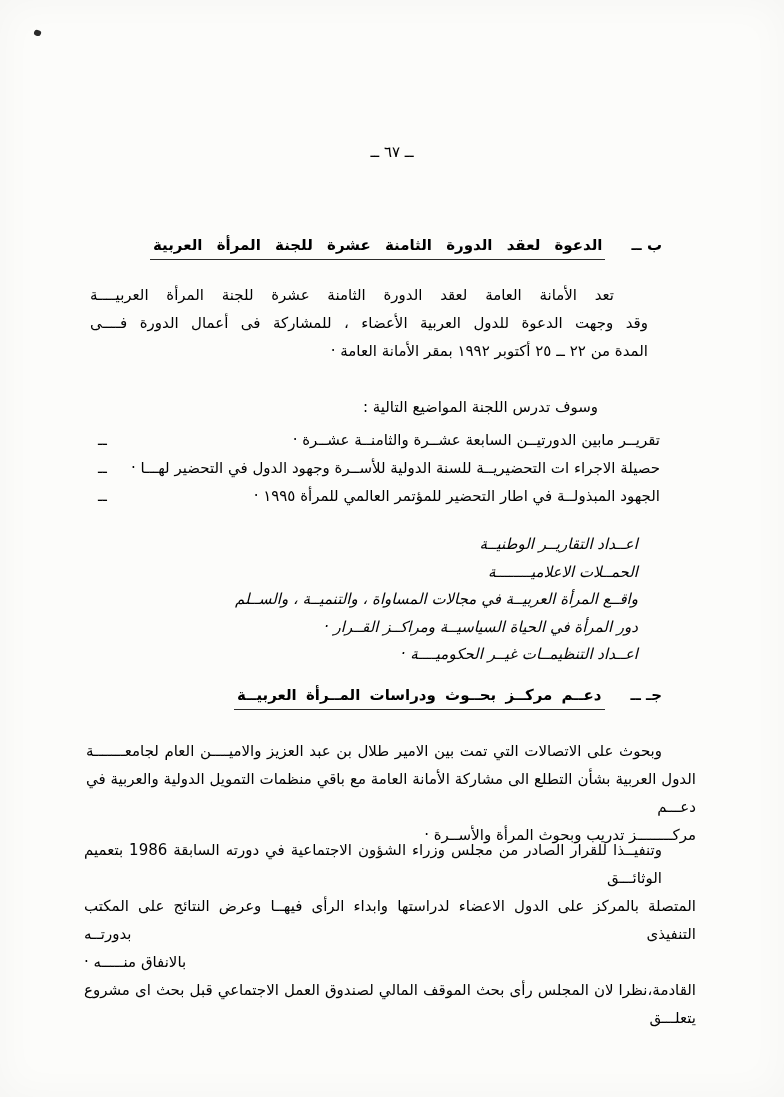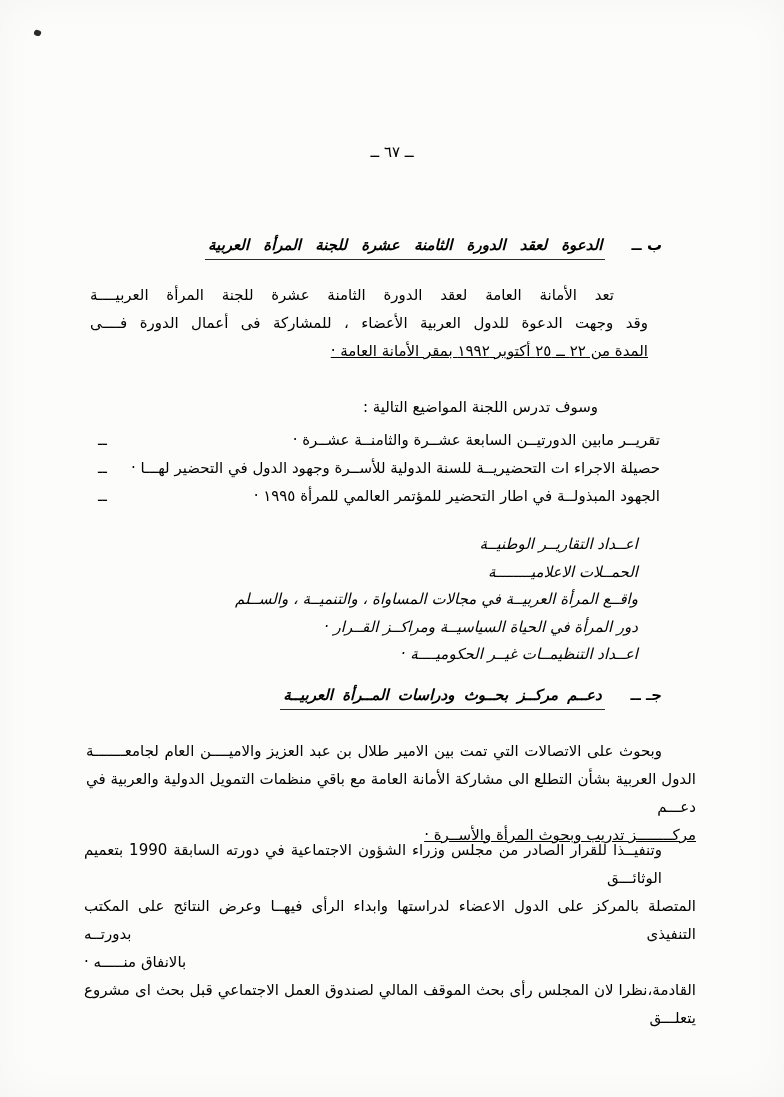--- a/index.html
+++ b/index.html
@@ -22,30 +22,29 @@
   .heading-row{
     position:absolute;right:122px;
     display:flex;flex-direction:row;align-items:flex-start;
     font-size:15px;font-weight:bold;
   }
   .heading-row .marker{margin-left:26px;white-space:nowrap;}
   .heading-title{
     border-bottom:1.5px solid #2a2a2a;
     padding:0 3px 5px 3px;
     white-space:nowrap;
-    font-style:italic;
   }
   .hb{top:236px;}
   .hb .heading-title{word-spacing:9px;}
   .hc{top:686px;}
   .hc .heading-title{word-spacing:4px;}
   
   .para{position:absolute;font-size:15px;line-height:28px;}
   .para .ln{text-align:justify;text-align-last:justify;}
-  .para .ln.last-right{text-align-last:right;text-decoration:underline;}
+  .para .ln.last-right{text-align-last:right;}
   .para .ln.last-left{text-align-last:left;}
   .para .ln.indent{padding-right:34px;}
   .p1{top:281px;right:136px;width:558px;}
   .p2{top:737px;right:88px;width:610px;}
   .p3{top:836px;right:88px;width:612px;}
   
   .topics-intro{
     position:absolute;top:398px;right:186px;
     font-size:15px;
   }
@@ -118,19 +117,19 @@
     <span class="heading-title">دعــم مركــز بحــوث ودراسات المــرأة العربيــة</span>
   </div>
 
   <div class="para p2 rtl">
     <div class="ln indent">وبحوث على الاتصالات التي تمت بين الامير طلال بن عبد العزيز   والاميــــن العام لجامعـــــــة</div>
     <div class="ln">الدول العربية بشأن التطلع الى  مشاركة الأمانة العامة مع باقي منظمات التمويل الدولية والعربية في دعـــم</div>
     <div class="ln last-right">مركــــــــز تدريب وبحوث المرأة والأســرة ·</div>
   </div>
 
   <div class="para p3 rtl">
-    <div class="ln indent">وتنفيــذا للقرار الصادر من  مجلس وزراء الشؤون الاجتماعية في دورته السابقة 1990 بتعميم الوثائـــق</div>
+    <div class="ln indent">وتنفيــذا للقرار الصادر من  مجلس وزراء الشؤون الاجتماعية في دورته السابقة 1986 بتعميم الوثائـــق</div>
     <div class="ln">المتصلة بالمركز على الدول الاعضاء لدراستها وابداء الرأى فيهــا وعرض النتائج على المكتب التنفيذى  بدورتــه</div>
     <div class="ln last-left">بالانفاق منـــــه ·</div>
     <div class="ln">القادمة،نظرا لان المجلس رأى بحث الموقف المالي لصندوق العمل الاجتماعي قبل بحث اى مشروع يتعلـــق</div>
   </div>
 
 </div>
 
 </body></html>

